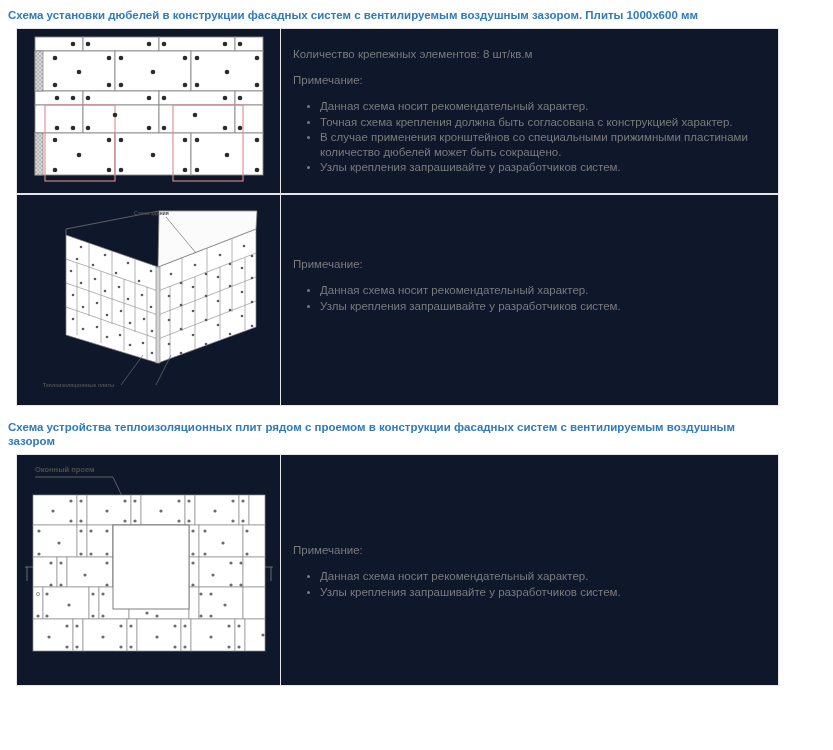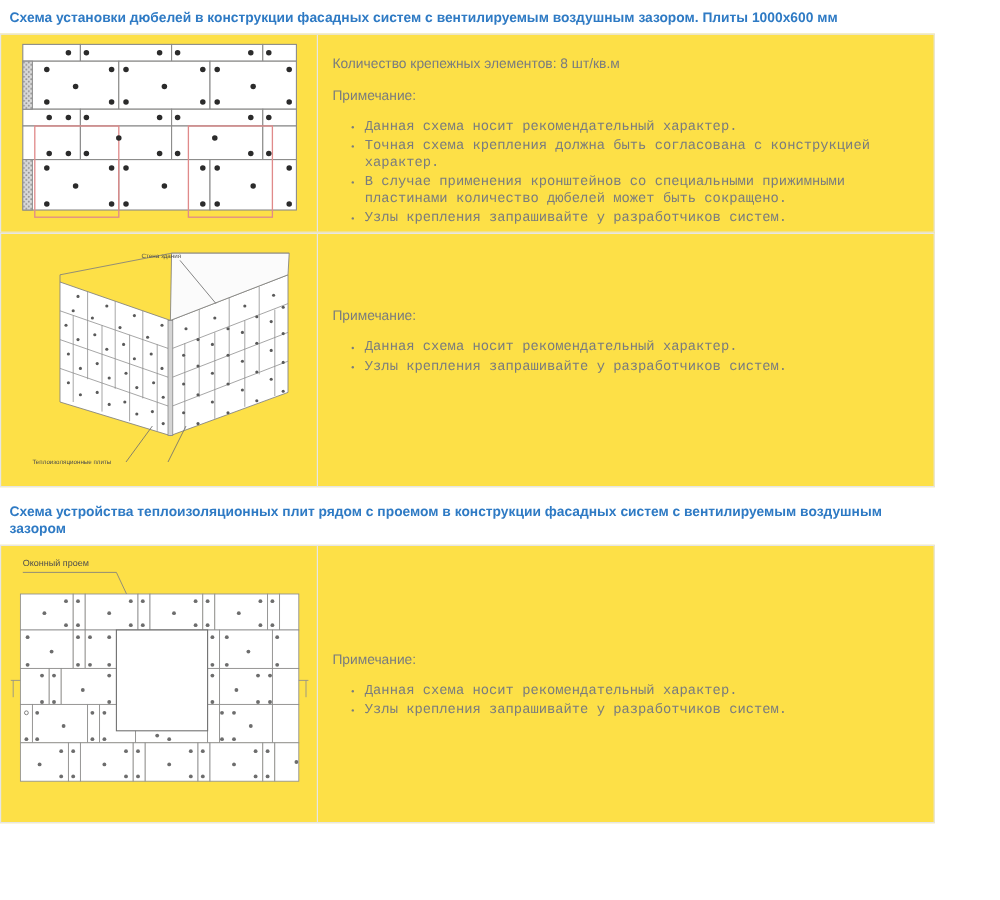--- a/index.html
+++ b/index.html
@@ -15,36 +15,37 @@
   .section-title{
     color:#2e7ac4;
     font-weight:bold;
     font-size:11.5px;
     line-height:14px;
     padding:8px 10px 6px 8px;
   }
   .section-title.second{padding-top:14px;}
 
   .panel{
-    margin:0 11px 0 0;
+    margin:0 11px 0 16px;
     border:1px solid #e6e6e6;
-    background:#fde047;
+    background:#0f172a;
     display:flex;
     box-sizing:border-box;
     position:relative;
   }
   .panel-left{
     width:264px;
     flex:0 0 264px;
     border-right:1px solid #e6e6e6;
     box-sizing:border-box;
     position:relative;
     display:flex;
     align-items:flex-start;
     justify-content:center;
+    font-weight:bold;
   }
   .panel-right{
     flex:1 1 auto;
     box-sizing:border-box;
     padding:14px 10px 10px 12px;
   }
 
   .note-line{
     font-size:11.5px;
     line-height:15px;
@@ -54,21 +55,20 @@
   ul.note-list{
     margin:6px 0 0 0;
     padding-left:27px;
     list-style:disc;
   }
   ul.note-list li{
     font-size:11.5px;
     line-height:14.5px;
     color:#7a7c7e;
     margin-bottom:1px;
-    font-family:Liberation Mono, monospace;
   }
   ul.note-list li::marker{color:#7a7c7e;font-size:10px;}
 
   .diagram{display:block;}
 
   
   .p1{height:166px;}
   .p2{height:212px;}
   .p3{height:232px;}
 

